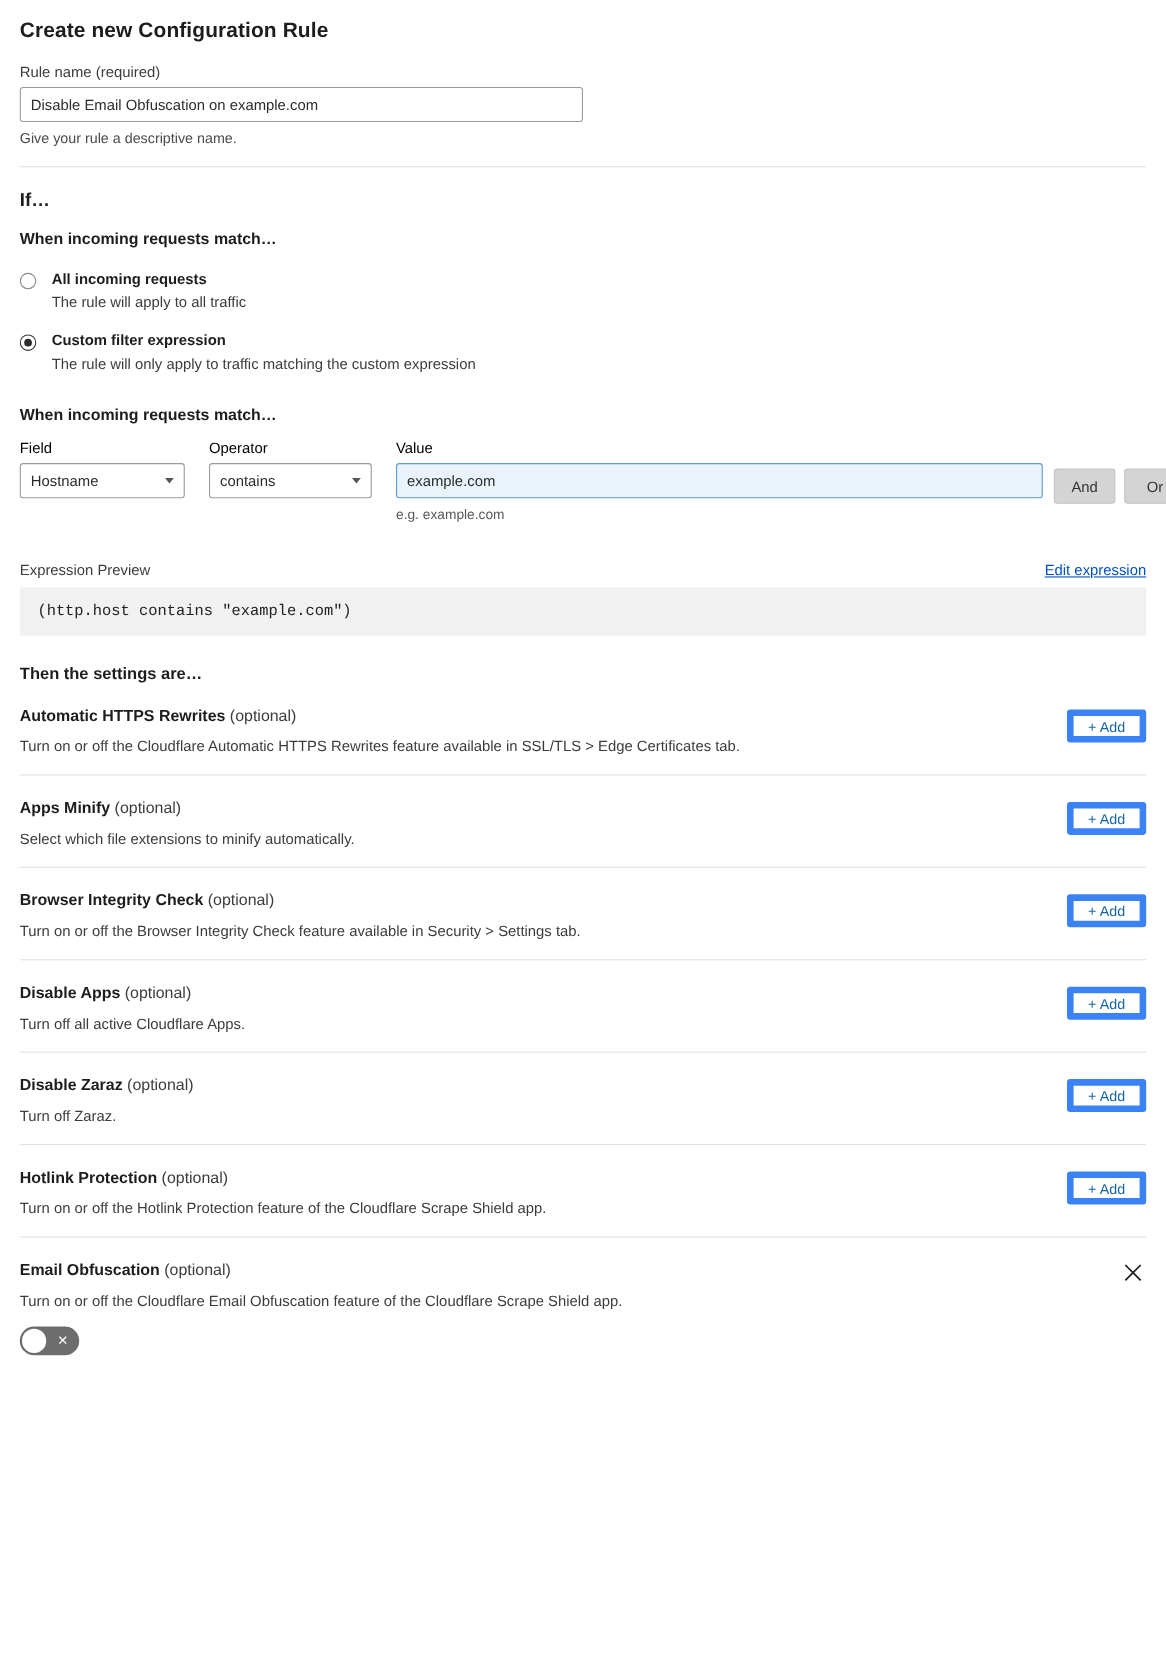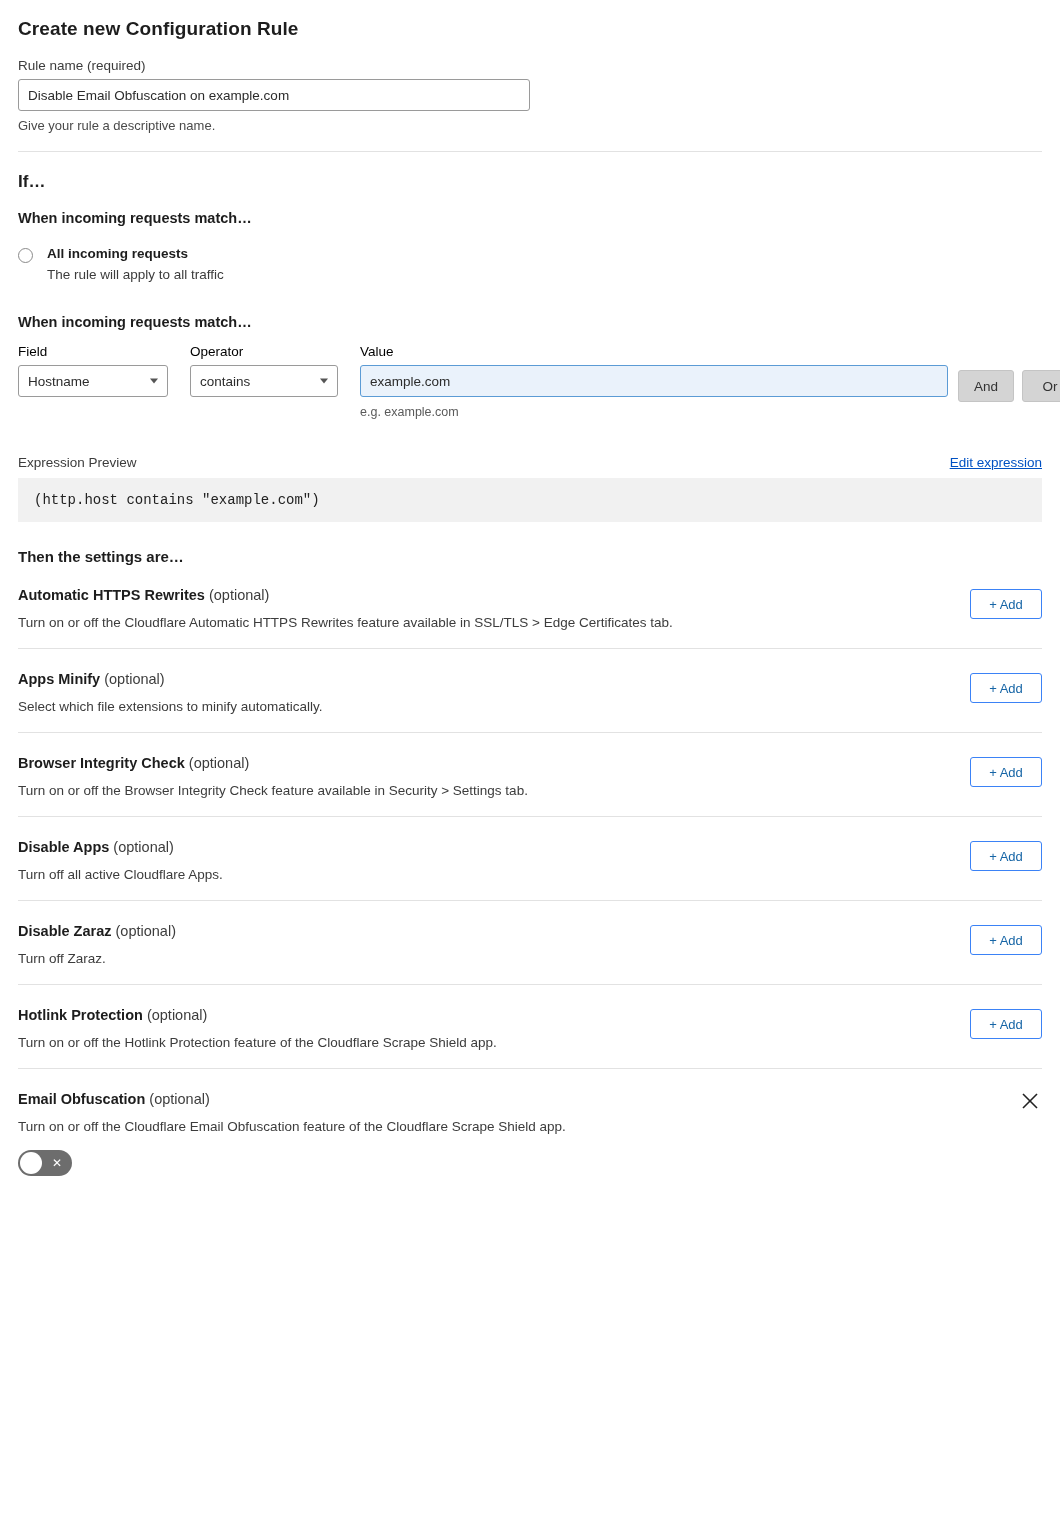--- a/index.html
+++ b/index.html
@@ -221,21 +221,21 @@
     font-size: 13.5px;
     color: #3c3c3c;
     margin-top: 12px;
   }
   .add-btn {
     position: absolute;
     right: 0;
     top: 24px;
     width: 72px;
     height: 30px;
-    border: 1px solid #3b82f6;
+    border: 6px solid #3b82f6;
     border-radius: 3px;
     background: #fff;
     color: #1665a6;
     font-size: 13px;
     display: flex;
     align-items: center;
     justify-content: center;
     cursor: pointer;
     font-family: "Liberation Sans", sans-serif;
   }
@@ -293,20 +293,27 @@
   <div class="sub-heading">When incoming requests match…</div>
 
   <div class="radio-row">
     <div class="radio"></div>
     <div class="radio-texts">
       <div class="radio-title">All incoming requests</div>
       <div class="radio-desc">The rule will apply to all traffic</div>
     </div>
   </div>
 
+  <div class="radio-row">
+    <div class="radio checked"></div>
+    <div class="radio-texts">
+      <div class="radio-title">Custom filter expression</div>
+      <div class="radio-desc">The rule will only apply to traffic matching the custom expression</div>
+    </div>
+  </div>
 
   <div class="sub-heading" style="margin-top:32px;">When incoming requests match…</div>
 
   <div class="expr-row">
     <div>
       <div class="expr-col-label">Field</div>
       <div class="select-box field-select">
         <span>Hostname</span>
         <span class="caret"></span>
       </div>

